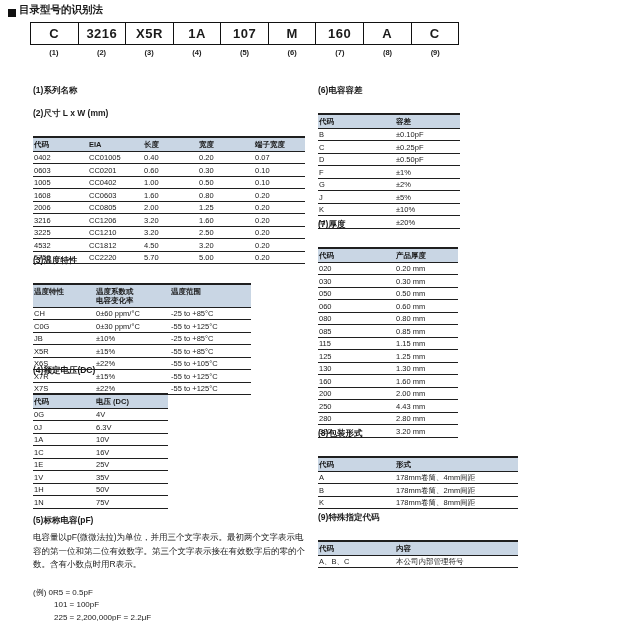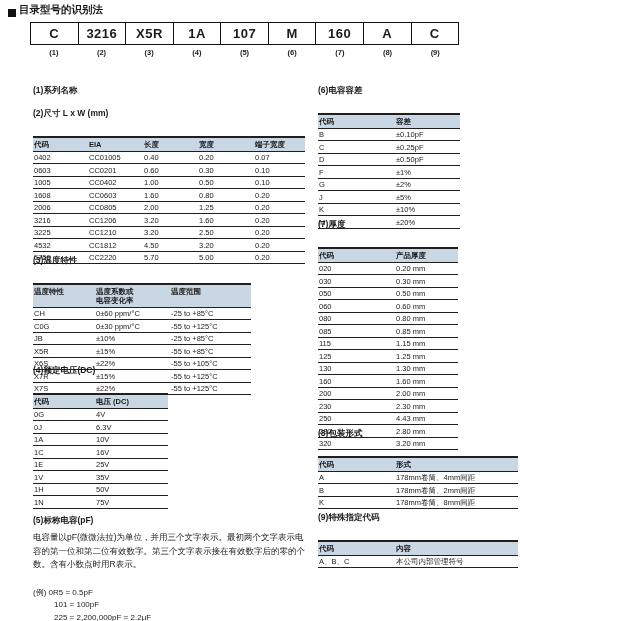--- a/index.html
+++ b/index.html
@@ -361,24 +361,20 @@
           </tr>
           <tr>
             <td>160</td>
             <td>1.60 mm</td>
           </tr>
           <tr>
             <td>200</td>
             <td>2.00 mm</td>
           </tr>
           <tr>
-            <td>230</td>
-            <td>2.30 mm</td>
-          </tr>
-          <tr>
             <td>250</td>
             <td>4.43 mm</td>
           </tr>
           <tr>
             <td>280</td>
             <td>2.80 mm</td>
           </tr>
           <tr>
             <td>320</td>
             <td>3.20 mm</td>

